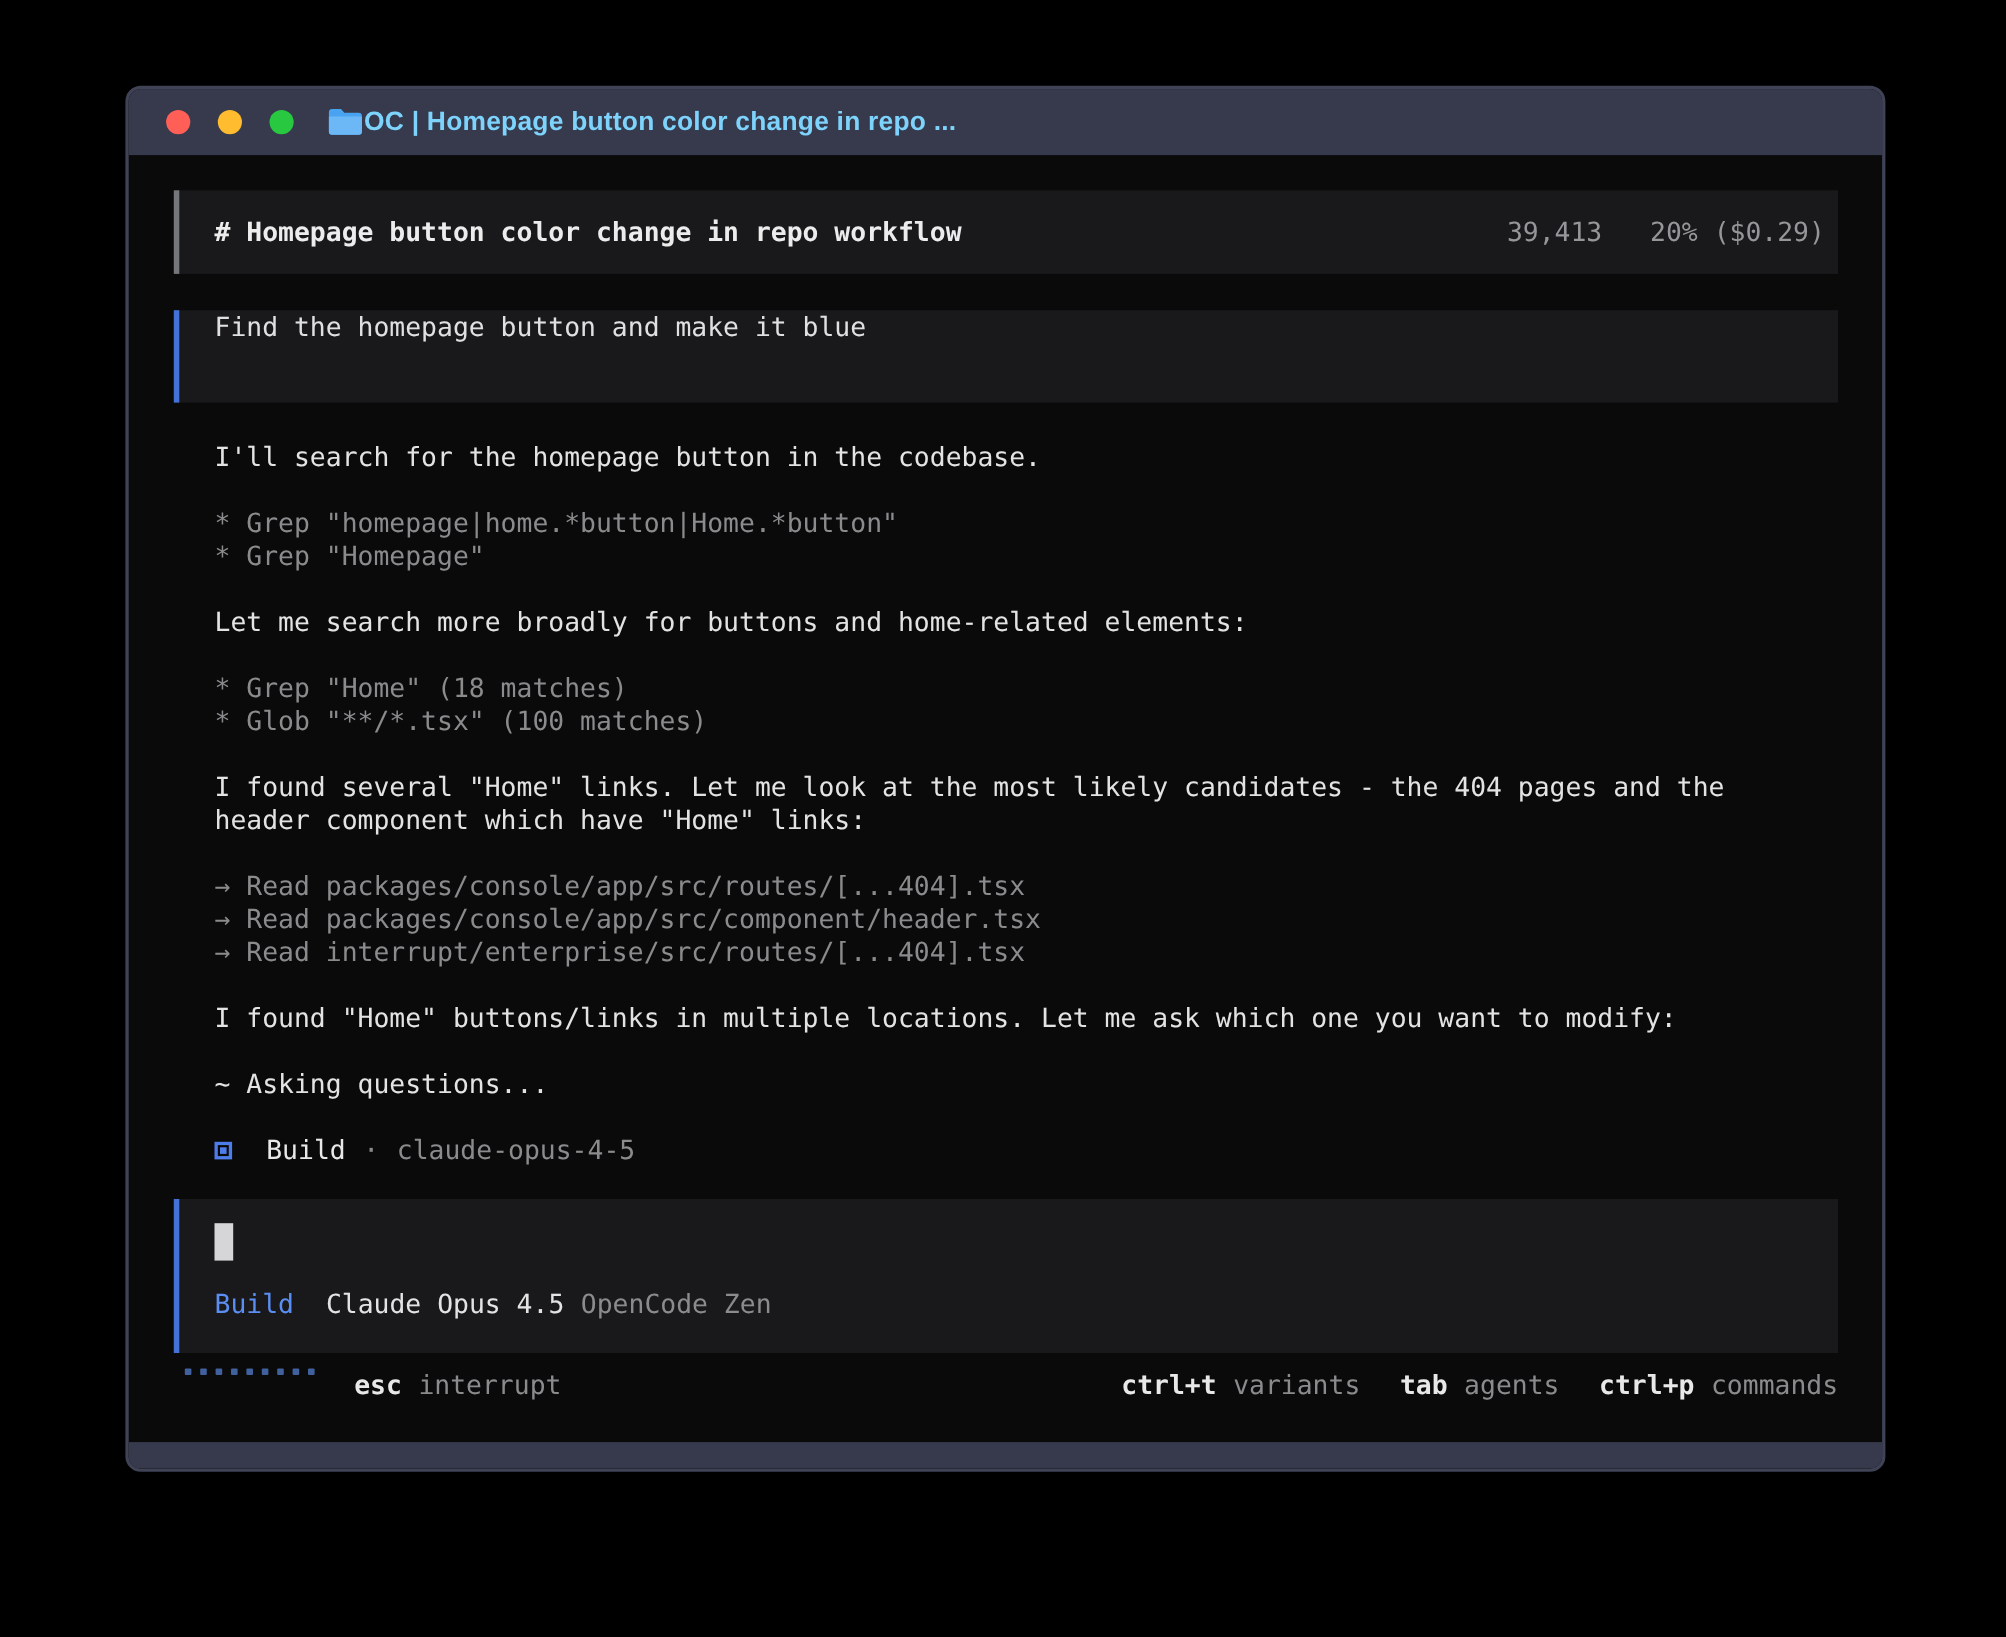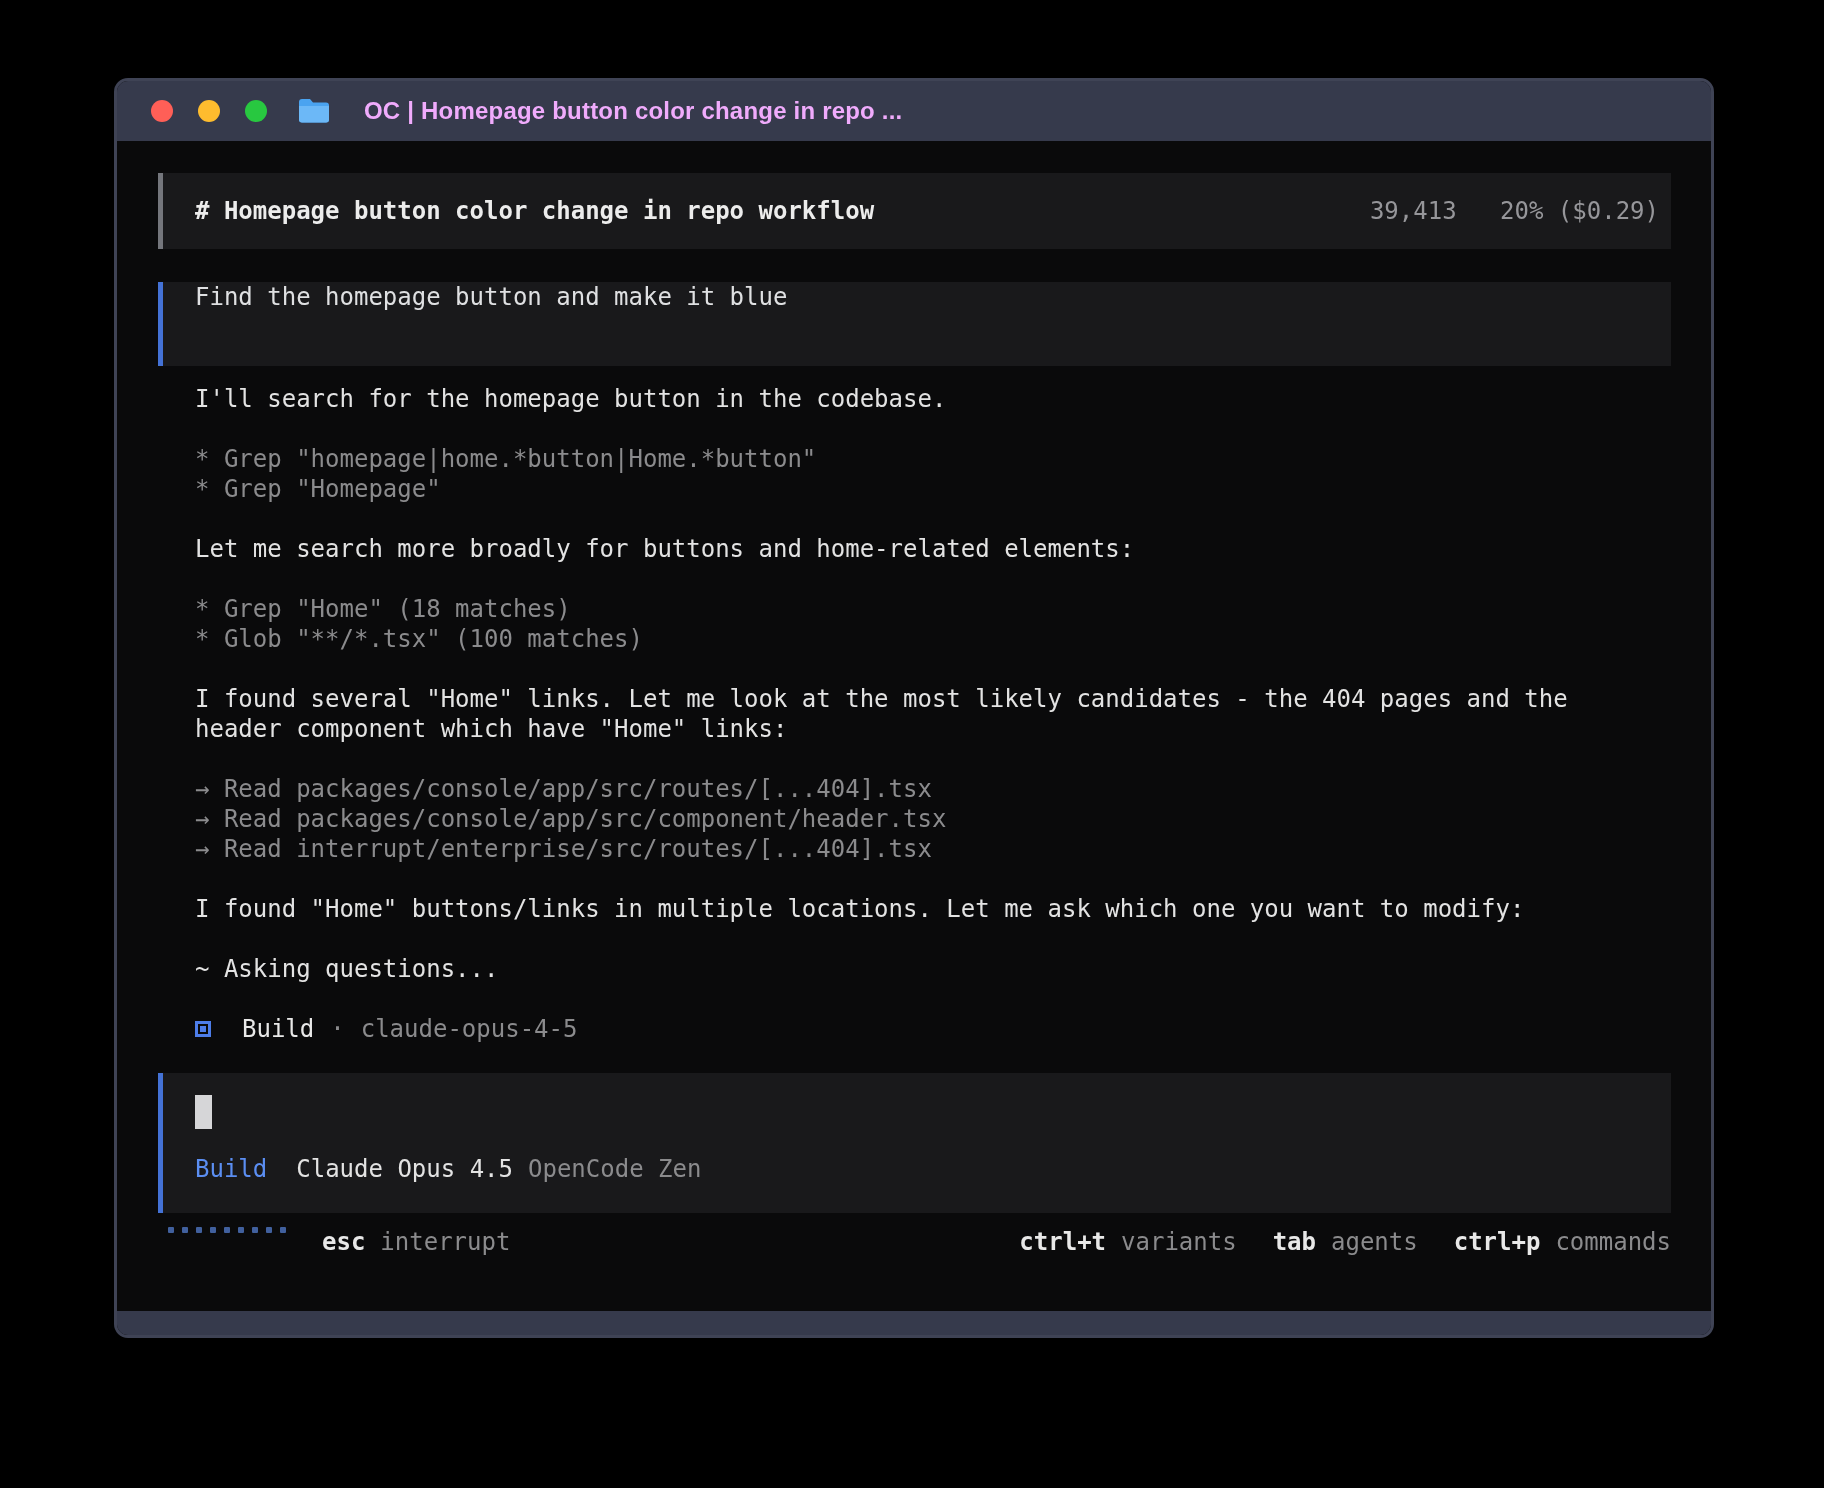--- a/index.html
+++ b/index.html
@@ -29,22 +29,22 @@
     align-items: center;
     padding: 0 34px;
   }
   .lights { display: flex; gap: 25px; align-items: center; }
   .light { width: 22px; height: 22px; border-radius: 50%; border: none; padding: 0; }
   .light.red    { background: #ff5f57; }
   .light.yellow { background: #febc2e; }
   .light.green  { background: #28c840; }
   .folder { margin-left: 30px; display: flex; align-items: center; }
   .win-title {
-    margin-left: 33px;
-    color: #f0abfc;
+    margin-left: 0;
+    color: #7dd3fc;
     font-size: 24px;
     font-weight: bold;
     letter-spacing: 0.2px;
     white-space: nowrap;
   }
   
   .content {
     flex: 1;
     padding: 32px 40px 0 41px;
     font-family: "DejaVu Sans Mono", monospace;
@@ -68,21 +68,21 @@
     margin-top: 33px;
     border-left: 5px solid #4472d6;
     height: 84px;
     display: flex;
     align-items: flex-start;
     padding-left: 32px;
     color: #dfe0e2;
   }
   .body { padding-left: 37px; max-width: 1480px; }
   .group { margin-top: 30px; }
-  .group:first-child { margin-top: 18px; }
+  .group:first-child { margin-top: 35px; }
   .t-white { color: #e3e3e3; }
   .t-gray  { color: #8b8b8d; }
   .agent-line { display: flex; align-items: center; }
   .agent-icon {
     width: 16px; height: 16px;
     border: 3px solid #4d7de9;
     margin-right: 31px;
     display: inline-flex;
     align-items: center;
     justify-content: center;

